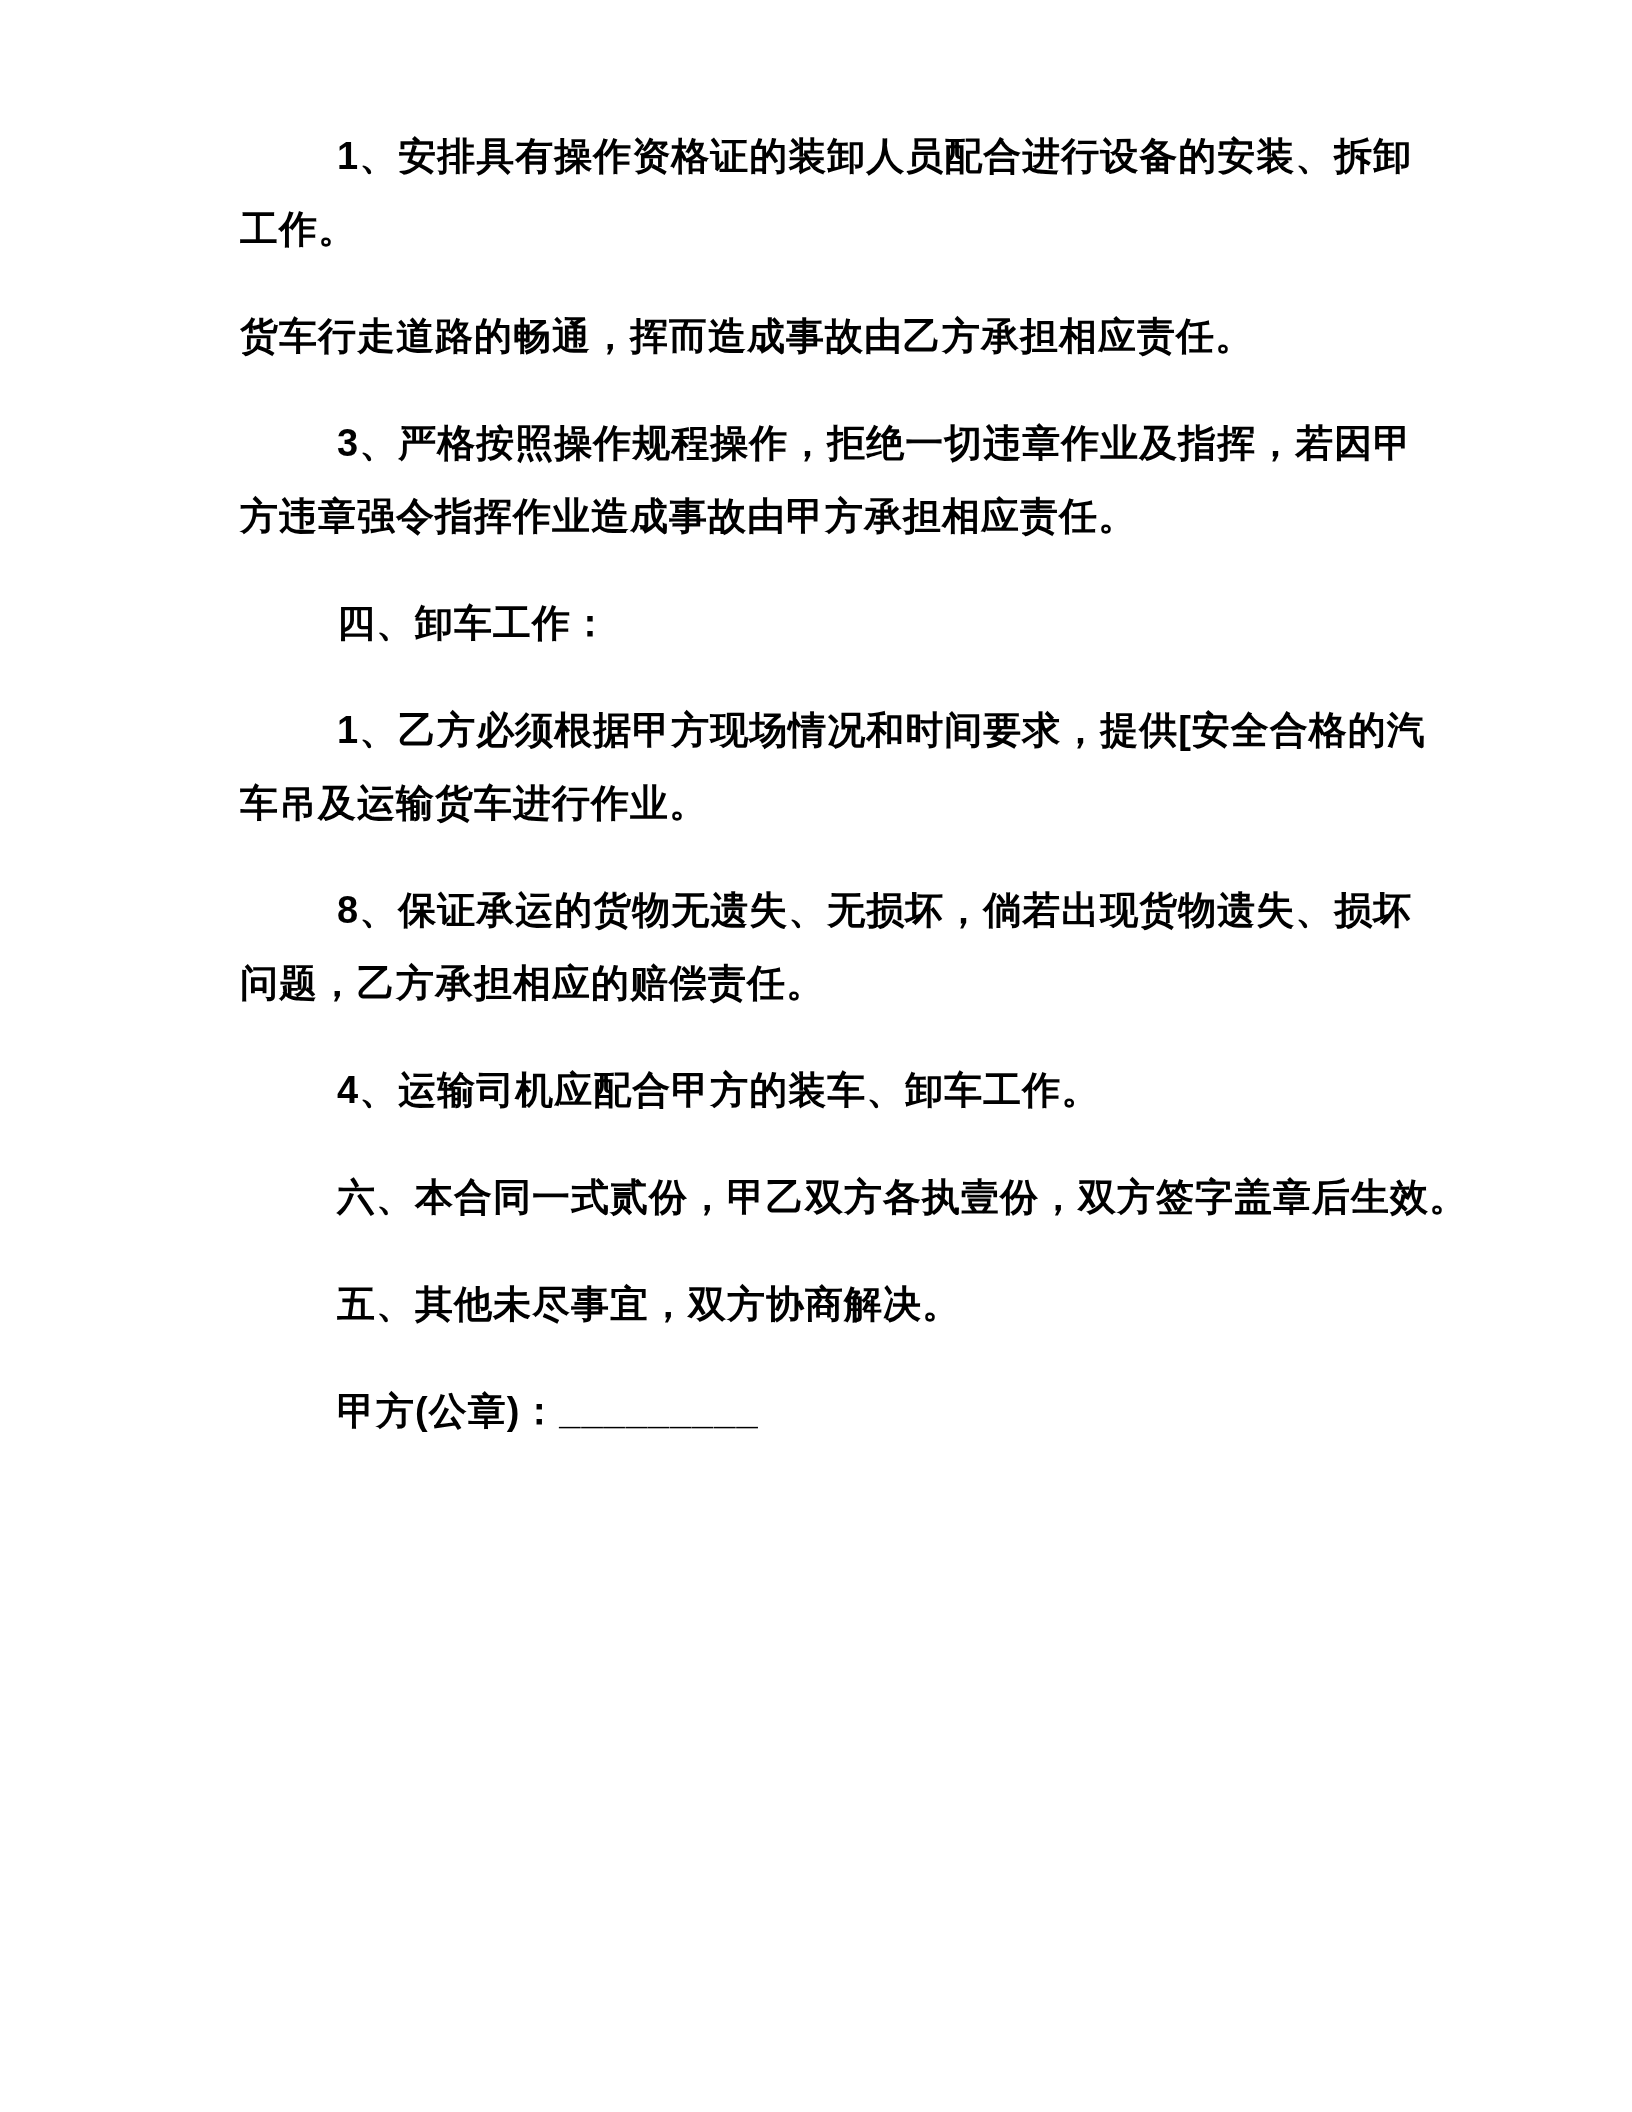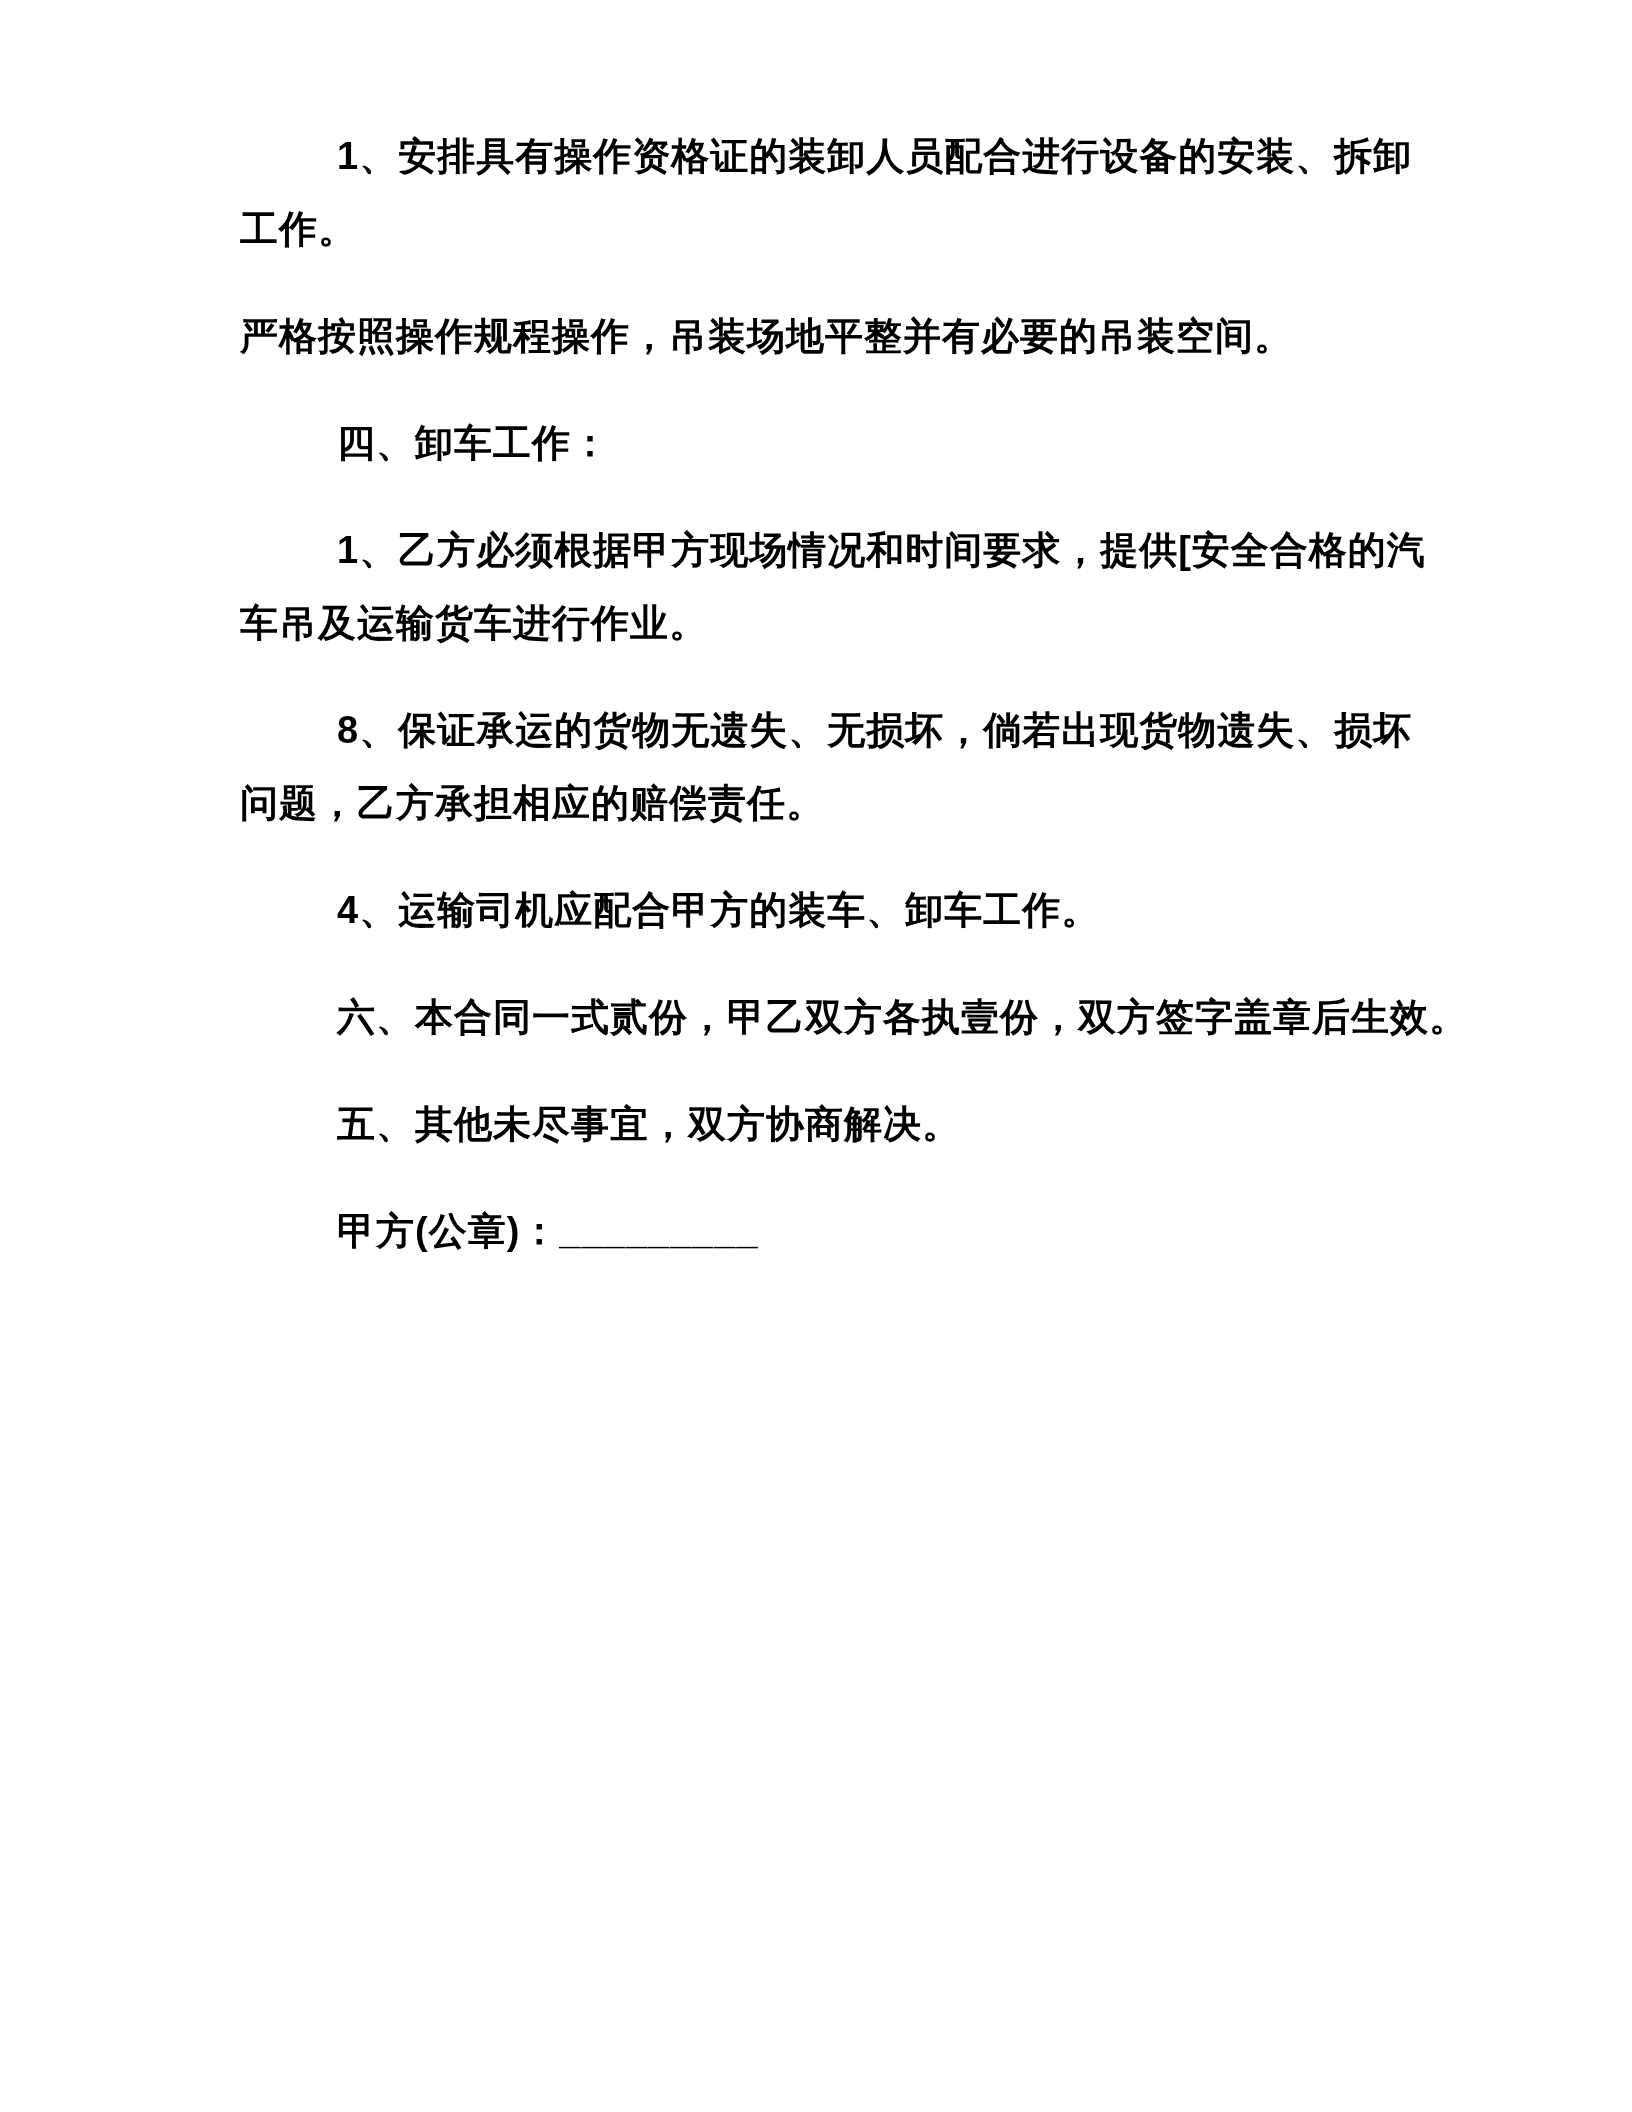--- a/index.html
+++ b/index.html
@@ -38,23 +38,27 @@
 <body>
 
 <div class="page">
 
   <div class="clause">
     <div class="line first">1、安排具有操作资格证的装卸人员配合进行设备的安装、拆卸</div>
     <div class="line">工作。</div>
   </div>
 
   <div class="clause">
-    <div class="line">严格按照操作规程操作，吊装场地平整并有必要的吊装空间。</div>
+    <div class="line">货车行走道路的畅通，挥而造成事故由乙方承担相应责任。</div>
   </div>
 
+  <div class="clause">
+    <div class="line first">3、严格按照操作规程操作，拒绝一切违章作业及指挥，若因甲</div>
+    <div class="line">方违章强令指挥作业造成事故由甲方承担相应责任。</div>
+  </div>
 
   <div class="clause">
     <div class="line first">四、卸车工作：</div>
   </div>
 
   <div class="clause">
     <div class="line first">1、乙方必须根据甲方现场情况和时间要求，提供[安全合格的汽</div>
     <div class="line">车吊及运输货车进行作业。</div>
   </div>
 

